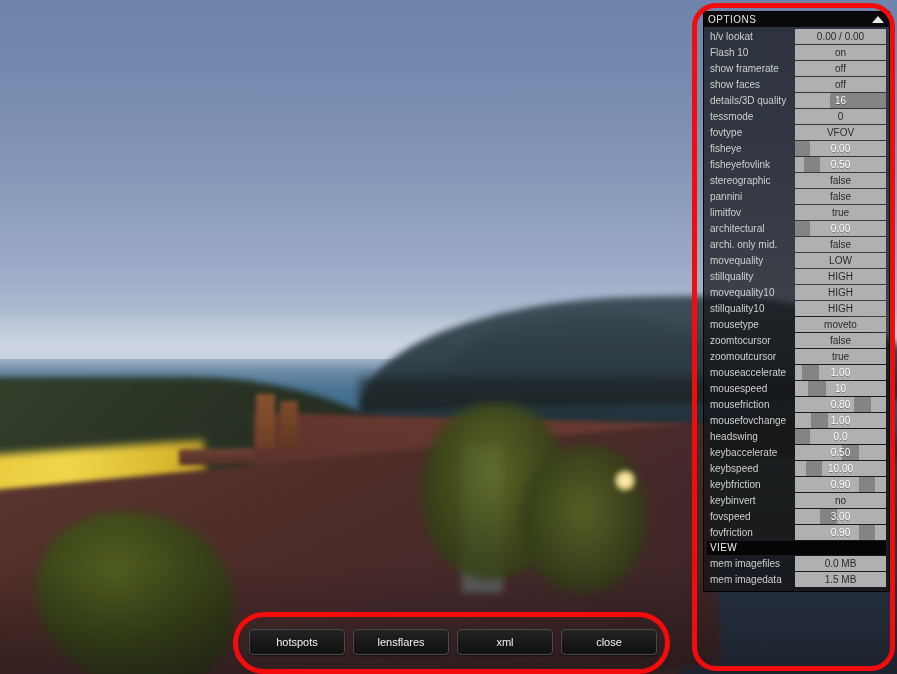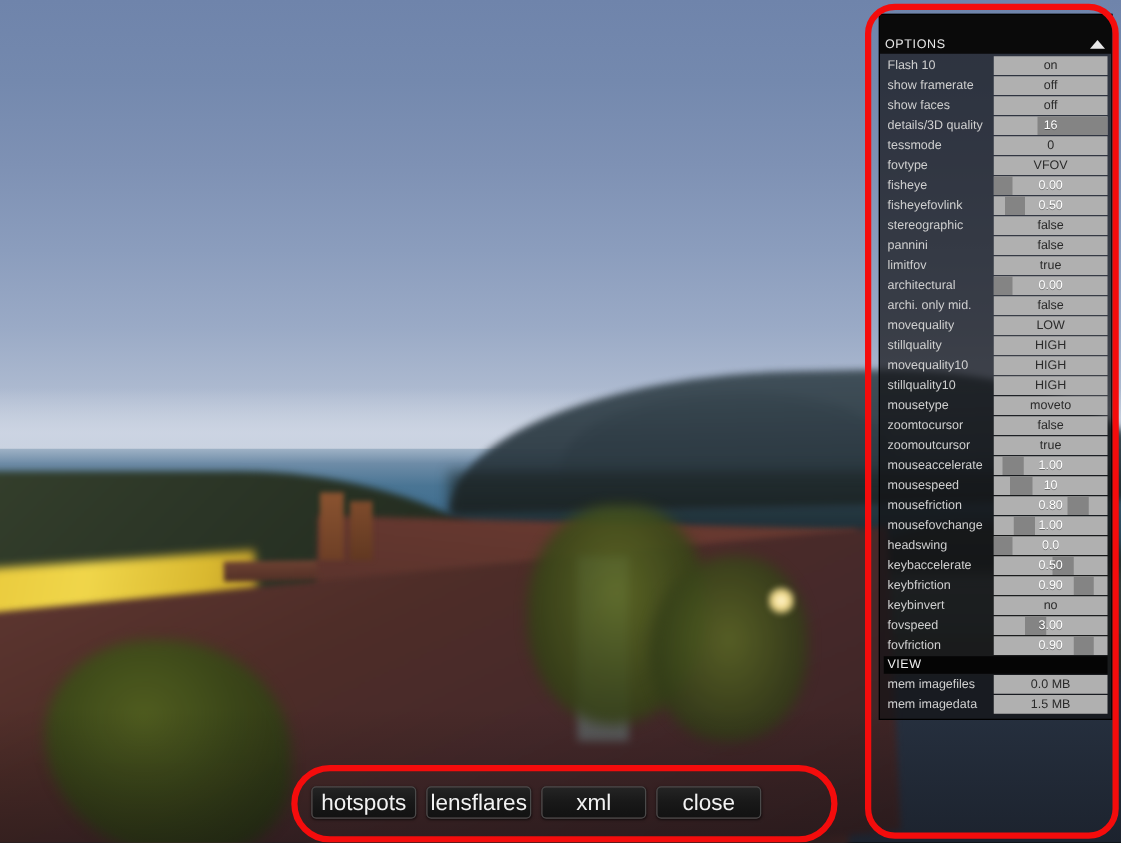--- a/index.html
+++ b/index.html
@@ -185,21 +185,21 @@
     box-sizing: border-box;
   }
   .panel-header {
     height: 15px;
     background: #0a0a0a;
     color: #e8e8e8;
     font-size: 10px;
     letter-spacing: .5px;
     display: flex;
     align-items: center;
-    padding: 16px 3px 0 4px;
+    padding: 0 3px 0 4px;
   }
   .panel-header .ttl { flex: 1; }
   .collapse-arrow {
     width: 0; height: 0;
     border-left: 6px solid transparent;
     border-right: 6px solid transparent;
     border-bottom: 7px solid #e8e8e8;
     margin-right: 2px;
   }
   .panel-body { padding: 2px 3px 3px 3px; }
@@ -256,27 +256,27 @@
 
   
   #button-bar {
     position: absolute;
     left: 249px;
     top: 629px;
     display: flex;
     gap: 8px;
   }
   .ctl-btn {
-    width: 84px;
+    width: 96px;
     height: 26px;
     background: linear-gradient(to bottom, #242424 0%, #181818 50%, #121212 100%);
     border: 1px solid #4a4a4a;
     border-radius: 4px;
     color: #f2f2f2;
-    font-size: 18px;
+    font-size: 11px;
     display: flex;
     align-items: center;
     justify-content: center;
     box-shadow: 0 1px 2px rgba(0,0,0,.6);
     cursor: pointer;
     box-sizing: border-box;
   }
 
   
   .annot {
@@ -326,20 +326,26 @@
   </div>
 
   <div id="options-panel">
     <div class="panel-header">
       <span class="ttl">OPTIONS</span>
       <span class="collapse-arrow"></span>
     </div>
     <div class="panel-body">
 
         <div class="prow plain">
+          <div class="lbl">h/v lookat</div>
+          <div class="val">
+            <span class="txt">0.00 / 0.00</span>
+          </div>
+        </div>
+        <div class="prow plain">
           <div class="lbl">Flash 10</div>
           <div class="val">
             <span class="txt">on</span>
           </div>
         </div>
         <div class="prow plain">
           <div class="lbl">show framerate</div>
           <div class="val">
             <span class="txt">off</span>
           </div>
@@ -489,20 +495,27 @@
           <div class="val">
             <span class="knob" style="left: 0%; width: 17%;"></span>
             <span class="txt">0.0</span>
           </div>
         </div>
         <div class="prow">
           <div class="lbl">keybaccelerate</div>
           <div class="val">
             <span class="knob" style="left: 52%; width: 18%;"></span>
             <span class="txt">0.50</span>
+          </div>
+        </div>
+        <div class="prow">
+          <div class="lbl">keybspeed</div>
+          <div class="val">
+            <span class="knob" style="left: 12%; width: 18%;"></span>
+            <span class="txt">10.00</span>
           </div>
         </div>
         <div class="prow">
           <div class="lbl">keybfriction</div>
           <div class="val">
             <span class="knob" style="left: 70%; width: 18%;"></span>
             <span class="txt">0.90</span>
           </div>
         </div>
         <div class="prow plain">

